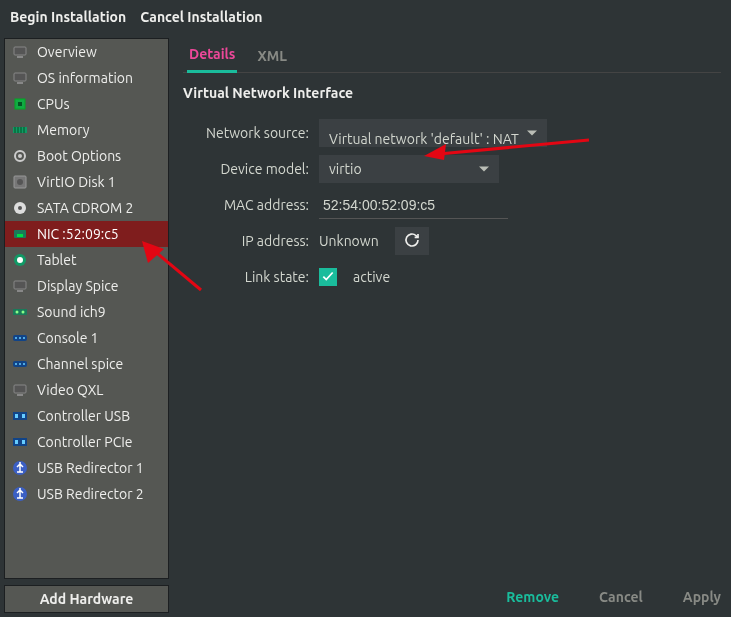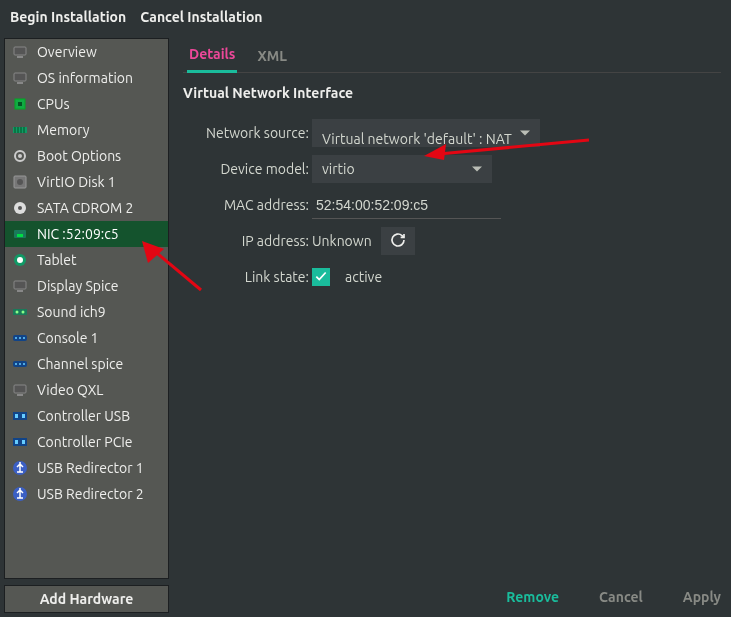--- a/index.html
+++ b/index.html
@@ -24,21 +24,21 @@
   flex: 1; background: #555753; border: 1px solid #1c1f21;
 }
 .side-item {
   height: 26px; display: flex; align-items: center; gap: 8px;
   padding: 0 6px 0 6px; cursor: pointer; color: #eeeeec;
 }
 .side-item .icon {
   width: 18px; height: 18px; display:flex; align-items:center; justify-content:center;
   flex-shrink: 0;
 }
-.side-item.selected { background: #14532d; color: #fff; }
+.side-item.selected { background: #7f1d1d; color: #fff; }
 .side-footer {
   margin-top: 6px;
 }
 .add-hw {
   width: 165px; height: 28px;
   background: #555753; border: 1px solid #1c1f21;
   color: #eeeeec; font-weight: 700; font-size: 14px;
   display:flex; align-items:center; justify-content:center; cursor:pointer;
 }
 .main {
@@ -49,21 +49,21 @@
   display: flex; gap: 18px; align-items: flex-end;
   border-bottom: 1px solid #444; padding-left: 4px;
 }
 .tab {
   padding: 6px 2px 8px 2px; cursor: pointer; font-weight: 700; font-size: 14px;
   color: #888a85;
 }
 .tab.active { color: #ec4899; border-bottom: 3px solid #1abc9c; margin-bottom:-1px; }
 .section-title { font-weight: 700; color: #eeeeec; padding: 12px 0 14px 0; font-size: 14px; }
 .form-row {
-  display: flex; align-items: center; height: 36px; gap: 3px;
+  display: flex; align-items: center; height: 36px; gap: 10px;
 }
 .form-label {
   width: 126px; text-align: right; color: #d3d7cf; font-size: 14px;
 }
 .select {
   background: #3b4043; height: 28px; display:flex; align-items:center;
   padding: 0 28px 0 10px; position: relative; min-width: 180px;
   cursor:pointer;
 }
 .select.wide { min-width: 215px; align-items: flex-end; }
@@ -80,21 +80,21 @@
 .refresh-btn {
   width: 34px; height: 28px; background: #3b4043; display:flex;
   align-items:center; justify-content:center; cursor:pointer; margin-left:6px;
 }
 .refresh-btn svg { width:16px; height:16px; }
 .chk {
   width:18px; height:18px; background:#1abc9c; display:flex;
   align-items:center; justify-content:center;
 }
 .chk svg { width:14px; height:14px; }
-.chk-label { margin-left: 12px; }
+.chk-label { margin-left: 6px; }
 .bottom-bar {
   position:absolute; left:180px; right:10px; bottom:12px;
   display:flex; align-items:center; justify-content:flex-end; gap:40px;
   color:#888a85; font-weight:700; font-size:14px;
 }
 .bottom-bar .danger { color:#1abc9c; cursor:pointer;}
 .bottom-bar .btn { cursor:pointer; }
 
 .arrow { position:absolute; pointer-events:none; }
 svg.icon-svg { width:18px; height:18px; }

